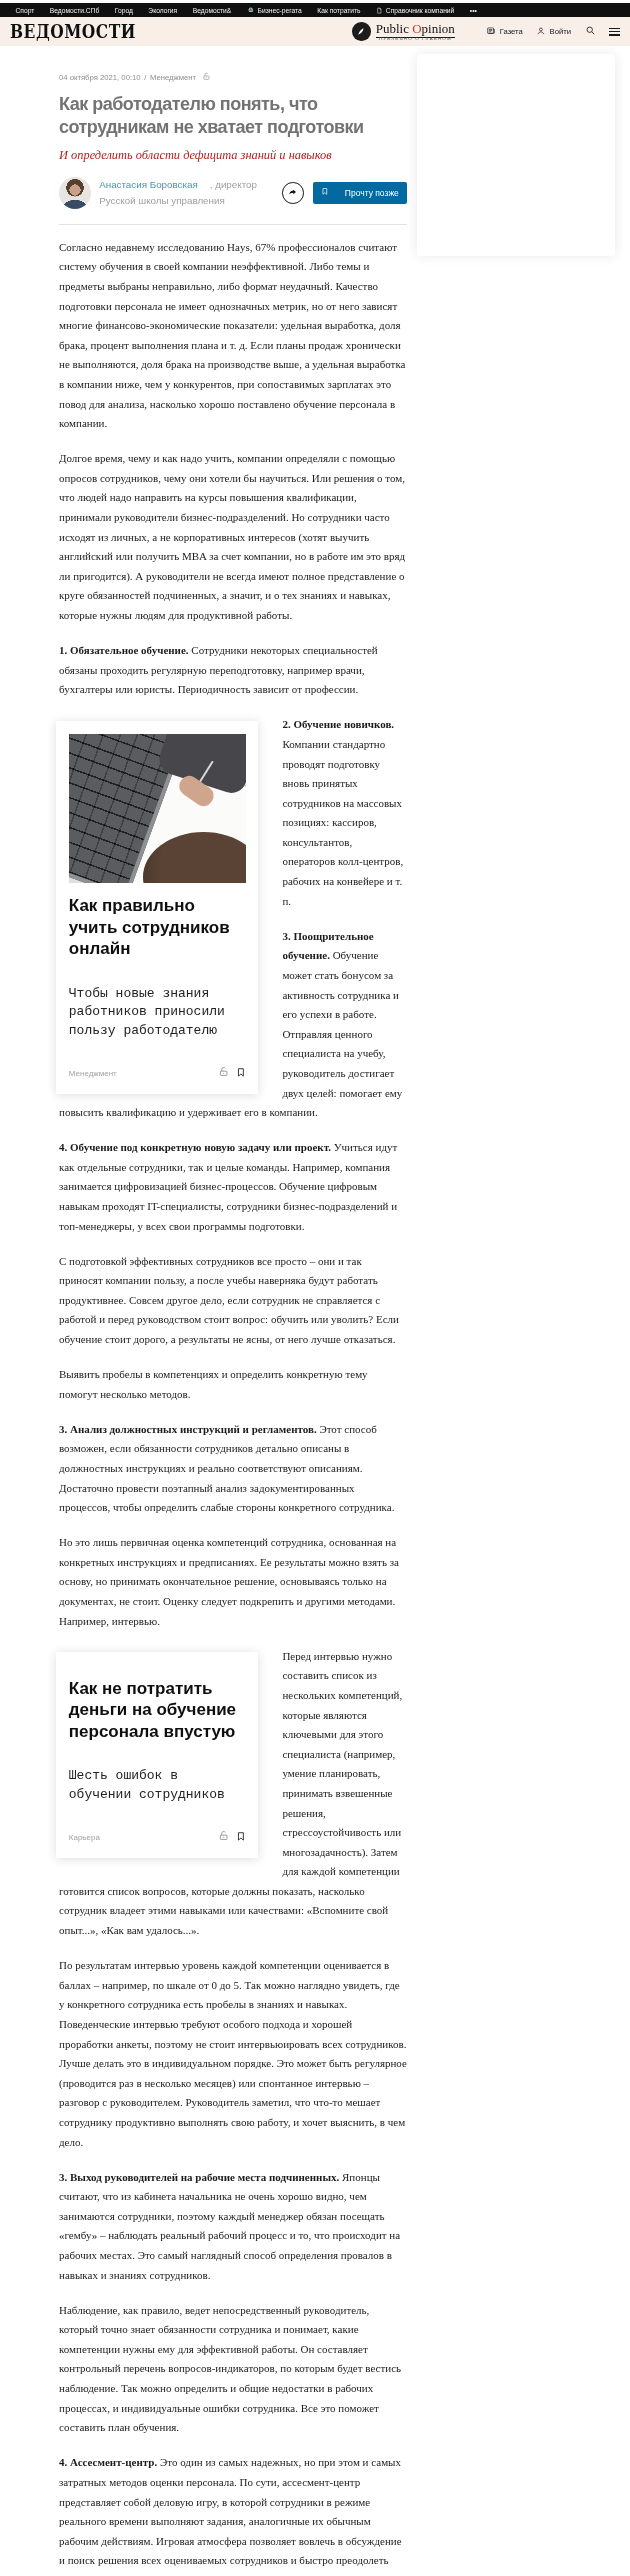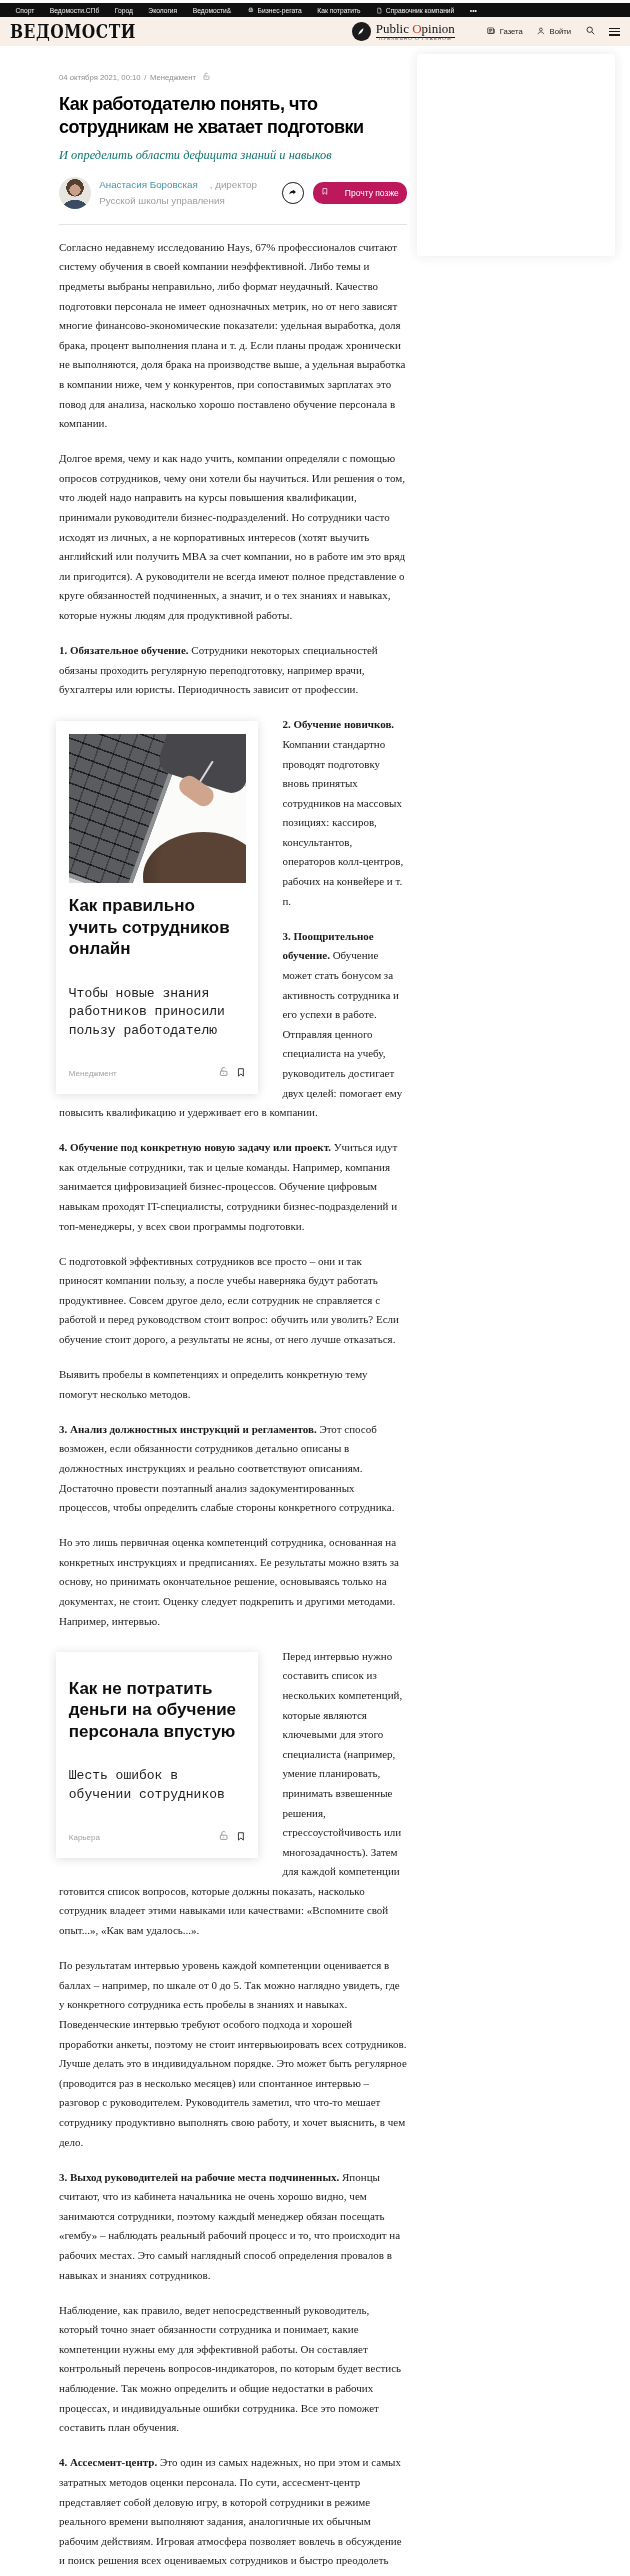--- a/index.html
+++ b/index.html
@@ -60,25 +60,25 @@
   .article { width:348px; margin-left:59px; padding-top:26px; }
   .meta {
     display:flex; align-items:center; gap:3.6px;
     font-family:"Liberation Sans", sans-serif; font-size:7.7px; color:#8e8e8e;
   }
   .meta a { color:#8e8e8e; text-decoration:none; cursor:pointer; }
   .meta .lock { color:#9a9a9a; margin-left:2.1px; }
   h1 {
     margin:10.3px 0 0; width:361px;
     font-family:"Liberation Sans", sans-serif; font-weight:700;
-    font-size:18px; line-height:23px; letter-spacing:-0.5px; color:#000000;
+    font-size:18px; line-height:23px; letter-spacing:-0.5px; color:#737373;
   }
   .subtitle {
     margin-top:9.3px; font-family:"Liberation Serif", serif; font-style:italic;
-    font-size:12.4px; color:#0f766e;
+    font-size:12.4px; color:#b91c1c;
   }
   .author-row { margin-top:13.4px; display:flex; align-items:center; }
   .avatar {
     width:32px; height:32px; border-radius:50%; flex:0 0 auto;
     background:
       radial-gradient(circle 5.7px at 16px 13px, #c99f89 0 98%, transparent 100%),
       radial-gradient(circle 8.8px at 16px 10.8px, #54402f 0 98%, transparent 100%),
       radial-gradient(ellipse 12px 8.2px at 16px 31px, #3a4c63 0 98%, transparent 100%),
       #e8e4df;
   }
@@ -86,22 +86,22 @@
     margin-left:8.2px; width:180px;
     font-family:"Liberation Sans", sans-serif; font-size:9.8px; line-height:15.5px;
   }
   .author-name { color:#4796aa; text-decoration:none; cursor:pointer; }
   .author-role { color:#9e9e9e;margin-left:12px; }
   .share-circle {
     margin-left:auto; width:21.6px; height:21.6px; border:1px solid #141414; border-radius:50%;
     display:flex; align-items:center; justify-content:center; cursor:pointer; flex:0 0 auto;
   }
   .read-later {
-    margin-left:9.3px; height:21.6px; padding:0 8.2px; border:none; border-radius:10px;
-    background:#be185d; color:#fff; font-family:"Liberation Sans", sans-serif;
+    margin-left:9.3px; height:21.6px; padding:0 8.2px; border:none; border-radius:2px;
+    background:#0369a1; color:#fff; font-family:"Liberation Sans", sans-serif;
     font-size:8.5px; display:flex; align-items:center; gap:16px; cursor:pointer; flex:0 0 auto;
   }
   .divider { border:none; border-top:0.5px solid #e3e3e3; margin:15.5px 0 0; }
 
   .body-text { padding-top:12.4px; font-size:11px; line-height:19.6px; color:#1c1c1c; }
   .body-text p { margin:0 0 15.5px; }
   .body-text b { font-weight:700; }
 
   
   .promo-card {

